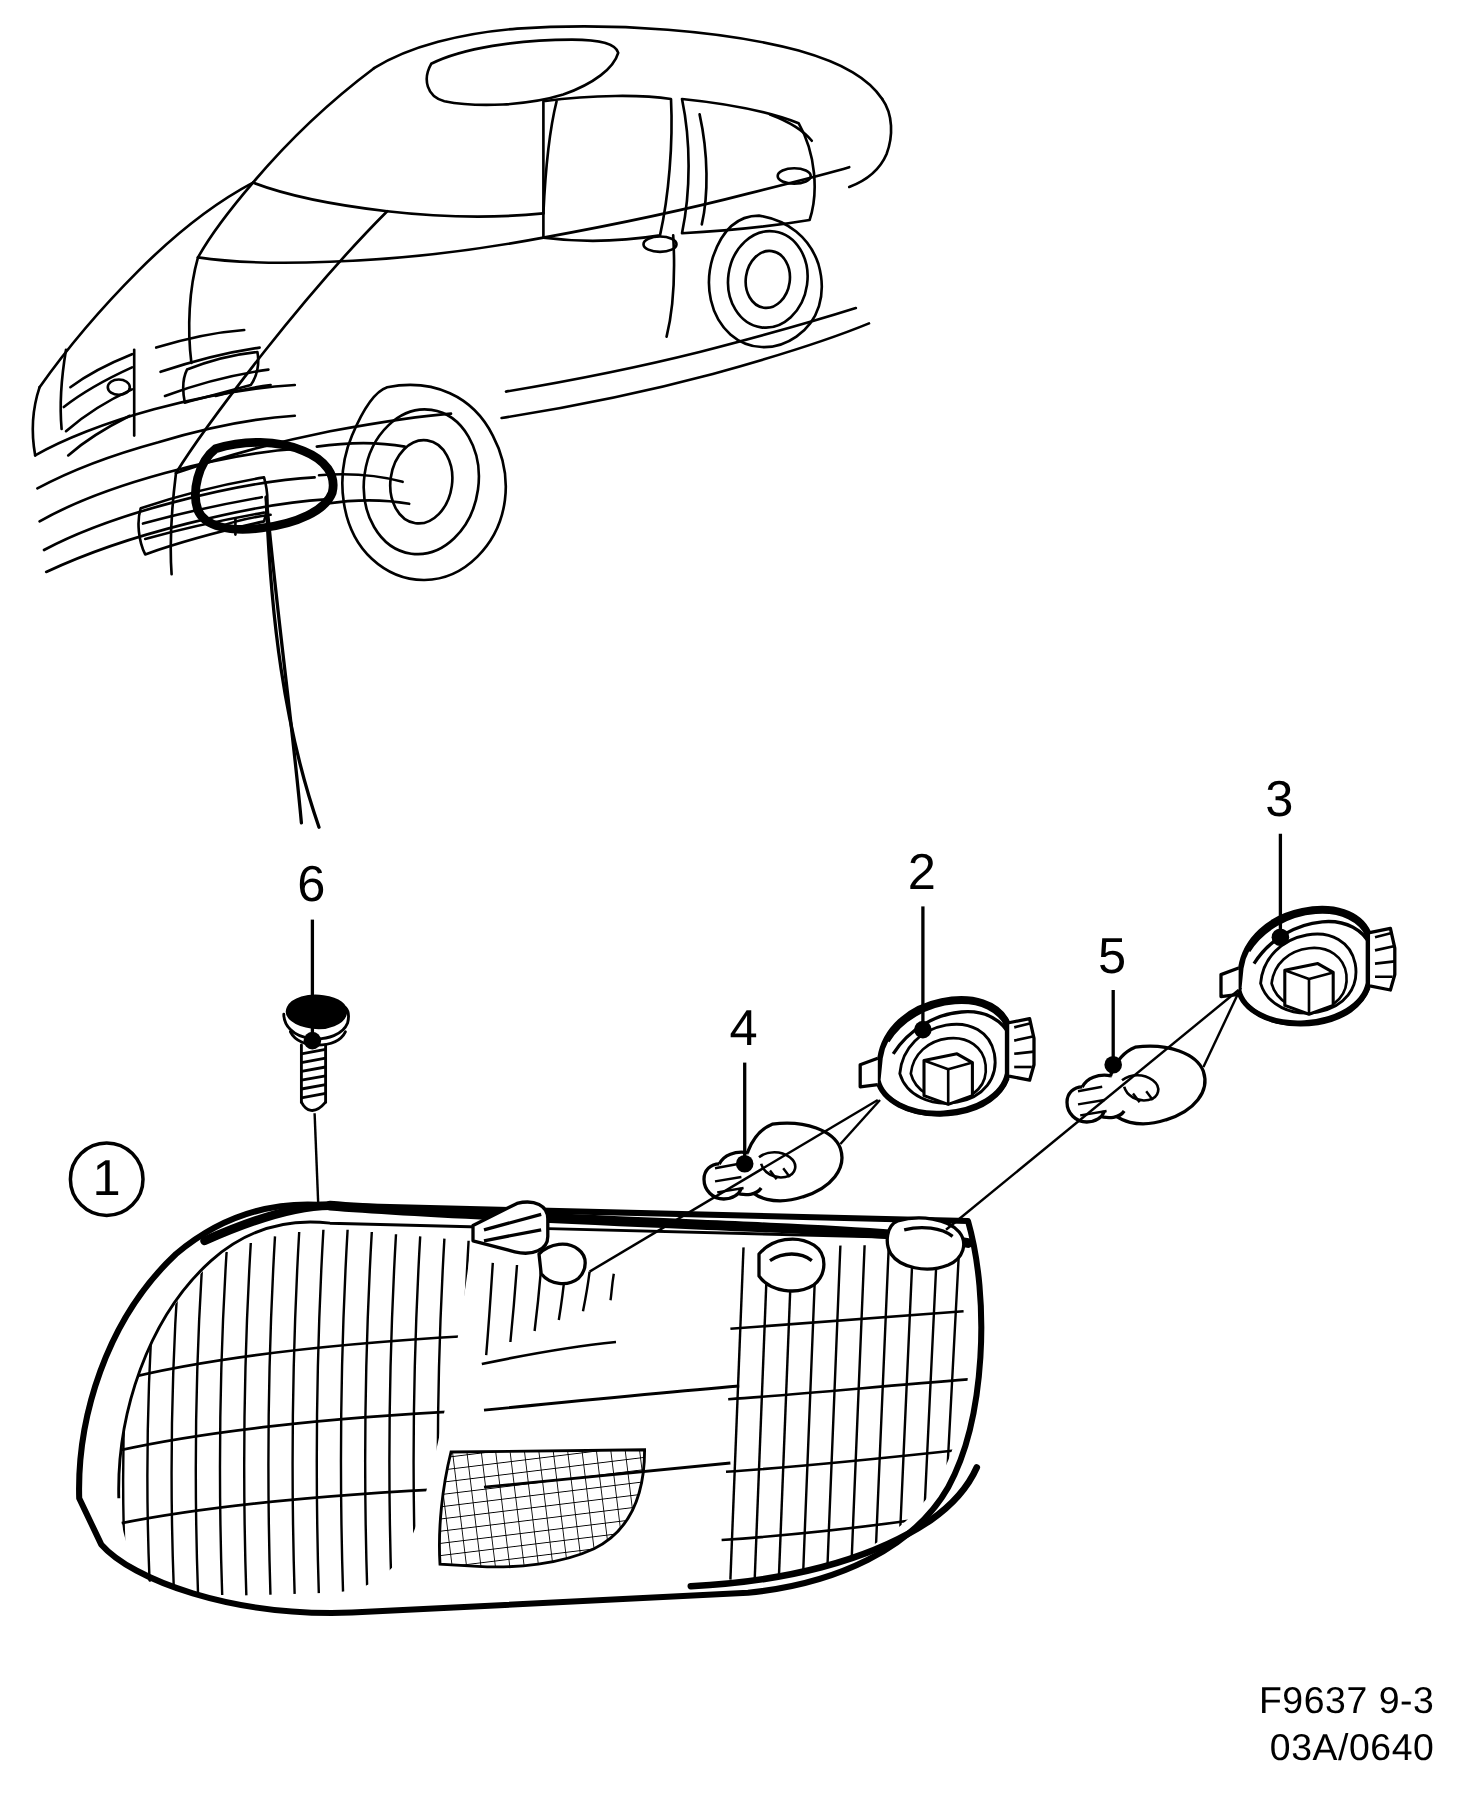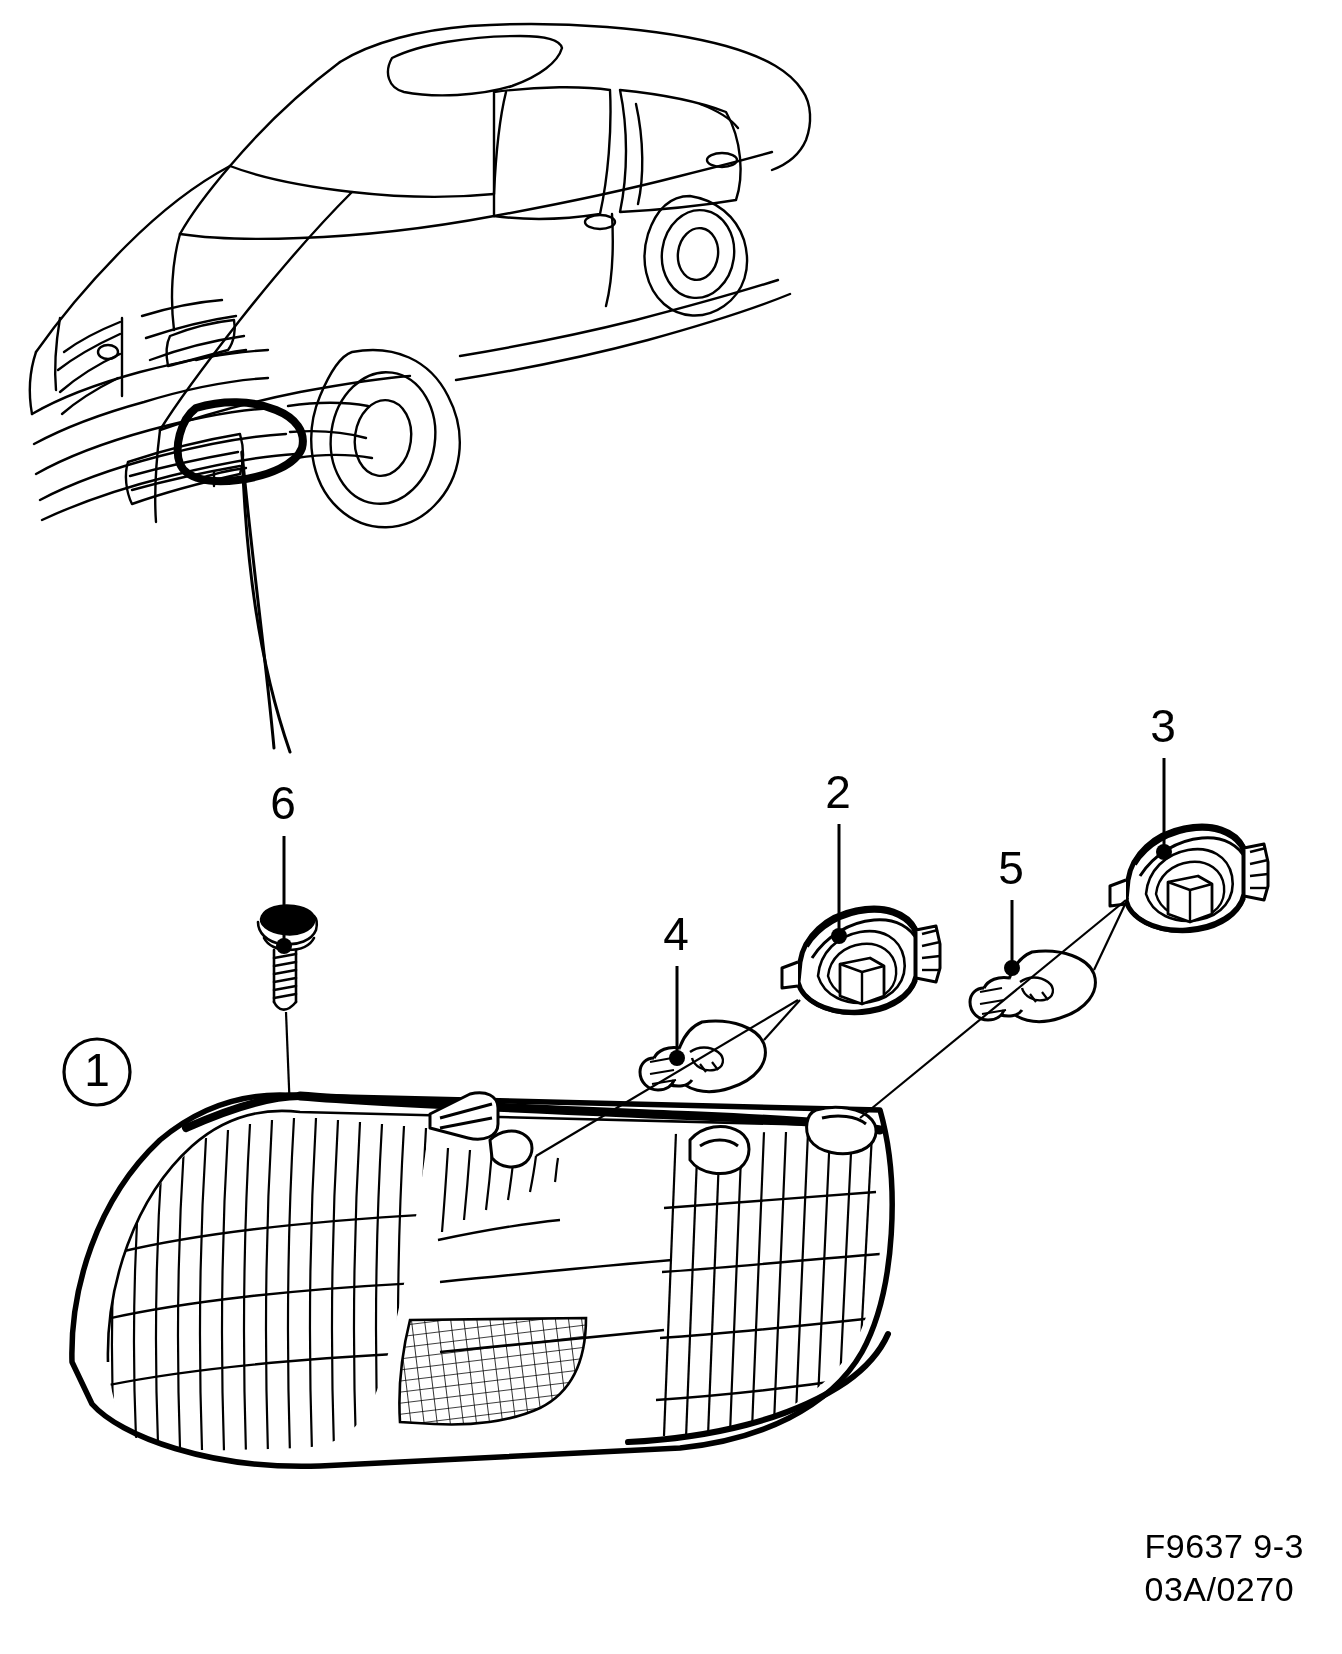--- a/index.html
+++ b/index.html
@@ -24,21 +24,21 @@
     left: 0;
     top: 0;
     width: 1342px;
     height: 1654px;
     display: block;
   }
   .footer-block {
     position: absolute;
     right: 38px;
     bottom: 42px;
-    text-align: left;
+    text-align: right;
     line-height: 1.28;
   }
   .footer-line {
     font-family: "Liberation Sans", sans-serif;
     font-size: 34px;
     letter-spacing: 0.5px;
     color: #000000;
     white-space: nowrap;
   }
   .callout-text {
@@ -428,16 +428,16 @@
     <g>
       <text class="callout-text" x="1163" y="730">3</text>
       <line x1="1164" y1="758" x2="1164" y2="846" stroke="#000000" stroke-width="3"></line>
       <circle cx="1164" cy="852" r="8" fill="#000000"></circle>
     </g>
 
   </svg>
 
   <div class="footer-block">
     <div class="footer-line">F9637 9-3</div>
-    <div class="footer-line">03A/0270</div>
+    <div class="footer-line">03A/0640</div>
   </div>
 
 </div>
 
 </body></html>

